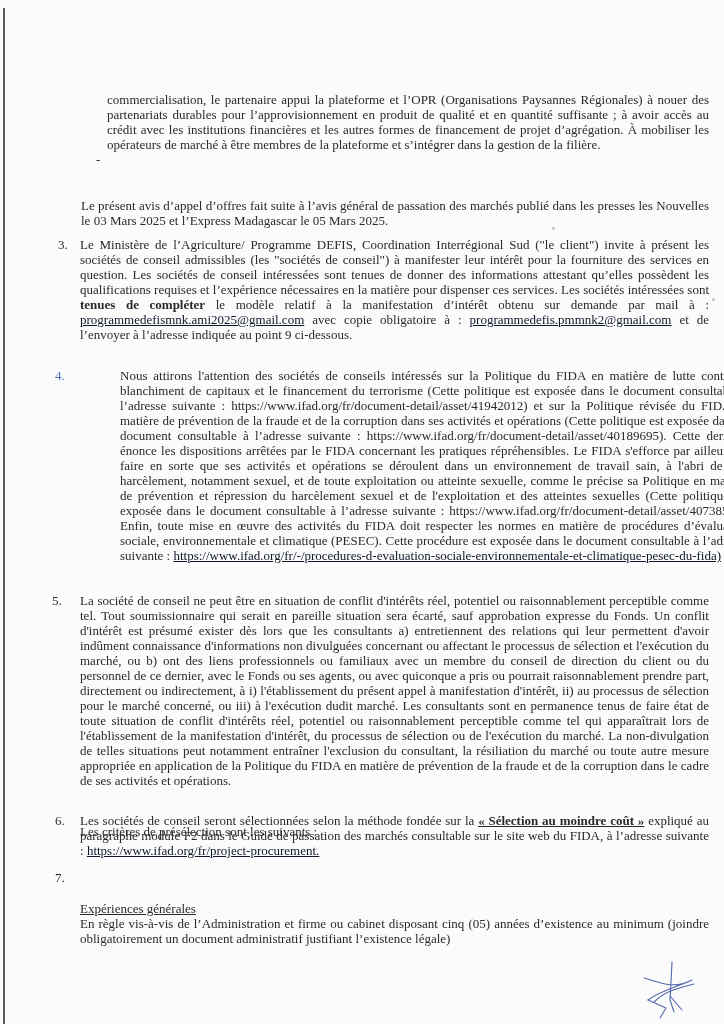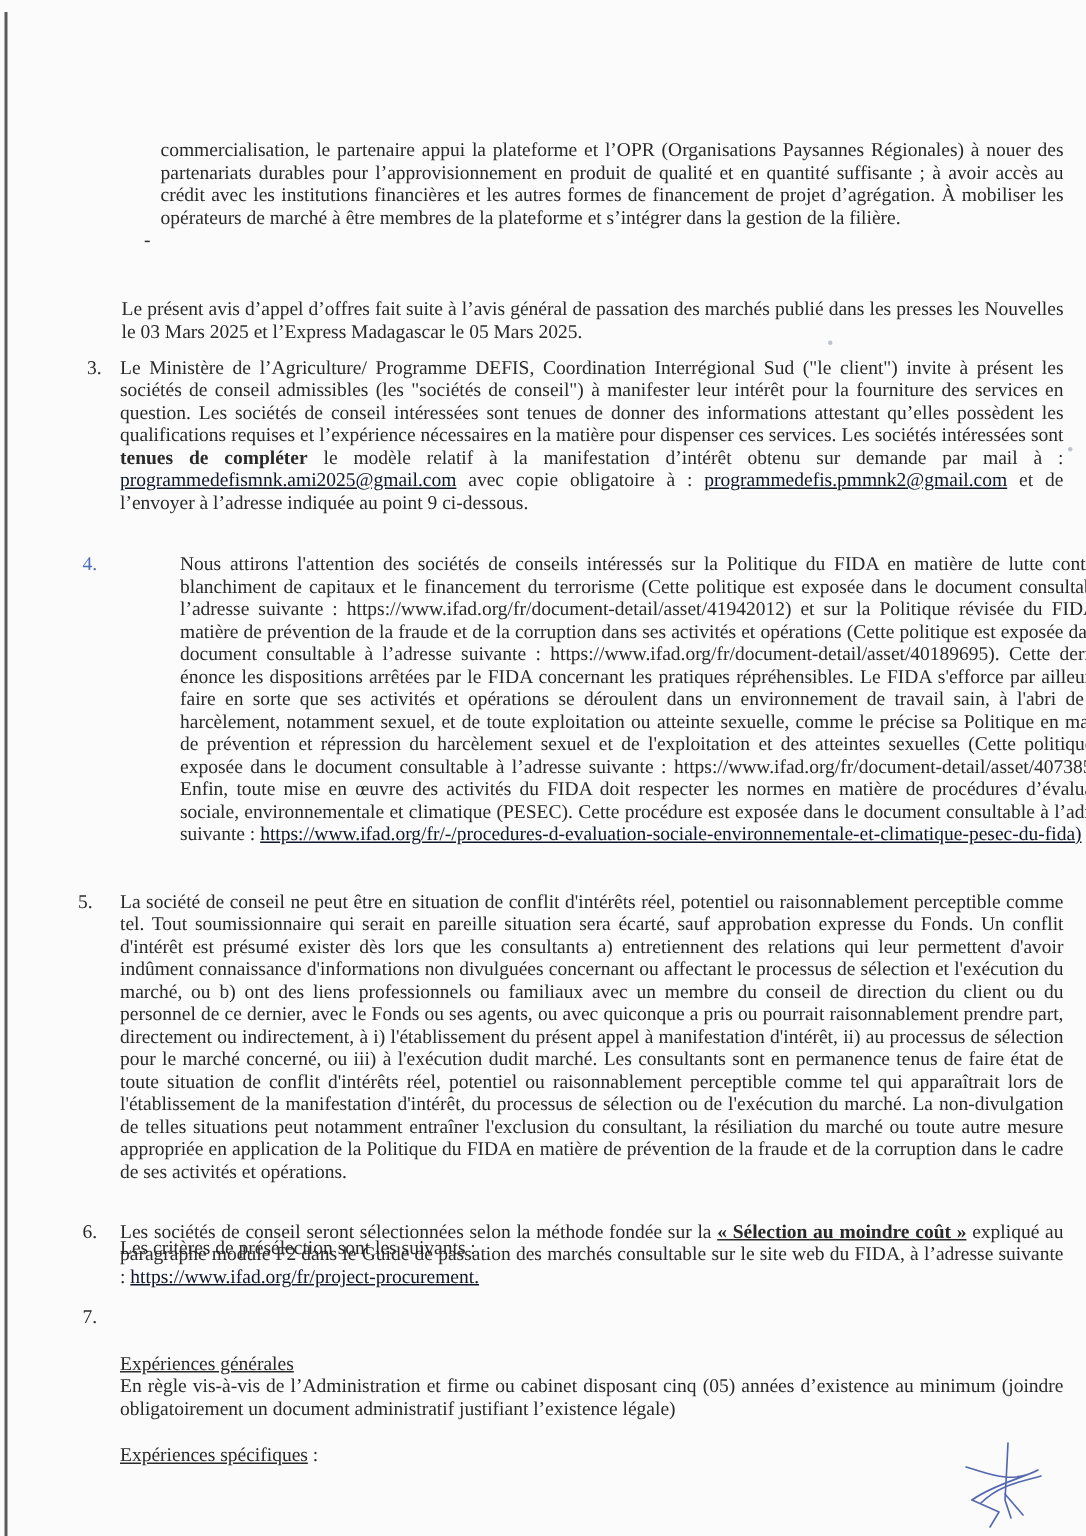--- a/index.html
+++ b/index.html
@@ -69,23 +69,20 @@
   <span class="num" style="left:55px; top:870px;">7.</span>
   <div class="block" style="left:80px; top:824px; width:629px;">
     <p>Les critères de présélection sont les suivants :</p>
   </div>
 
   <div class="block" style="left:80px; top:901px; width:629px;">
     <p class="u">Expériences générales</p>
     <p>En règle vis-à-vis de l’Administration et firme ou cabinet disposant cinq (05) années d’existence au minimum (joindre obligatoirement un document administratif justifiant l’existence légale)</p>
   </div>
 
-  <div class="block" style="left:80px; top:962px; width:629px;">
-    <p><span class="u">Expériences spécifiques</span><span> :</span></p>
-  </div>
 
   <span class="speck" style="left:552px; top:227px;"></span>
   <span class="speck" style="left:712px; top:298px;"></span>
 
   <svg class="signature" viewBox="0 0 60 60">
     <g fill="none" stroke="#5468b0" stroke-width="1.1" stroke-linecap="round" stroke-linejoin="round">
       <path d="M32 2 L31 22 L30 40 L34 52"></path>
       <path d="M4 18 C 18 22, 34 30, 52 20 C 40 26, 22 30, 8 40"></path>
       <path d="M14 42 C 26 30, 40 28, 54 24"></path>
       <path d="M8 40 L 26 48 L 20 58"></path>

